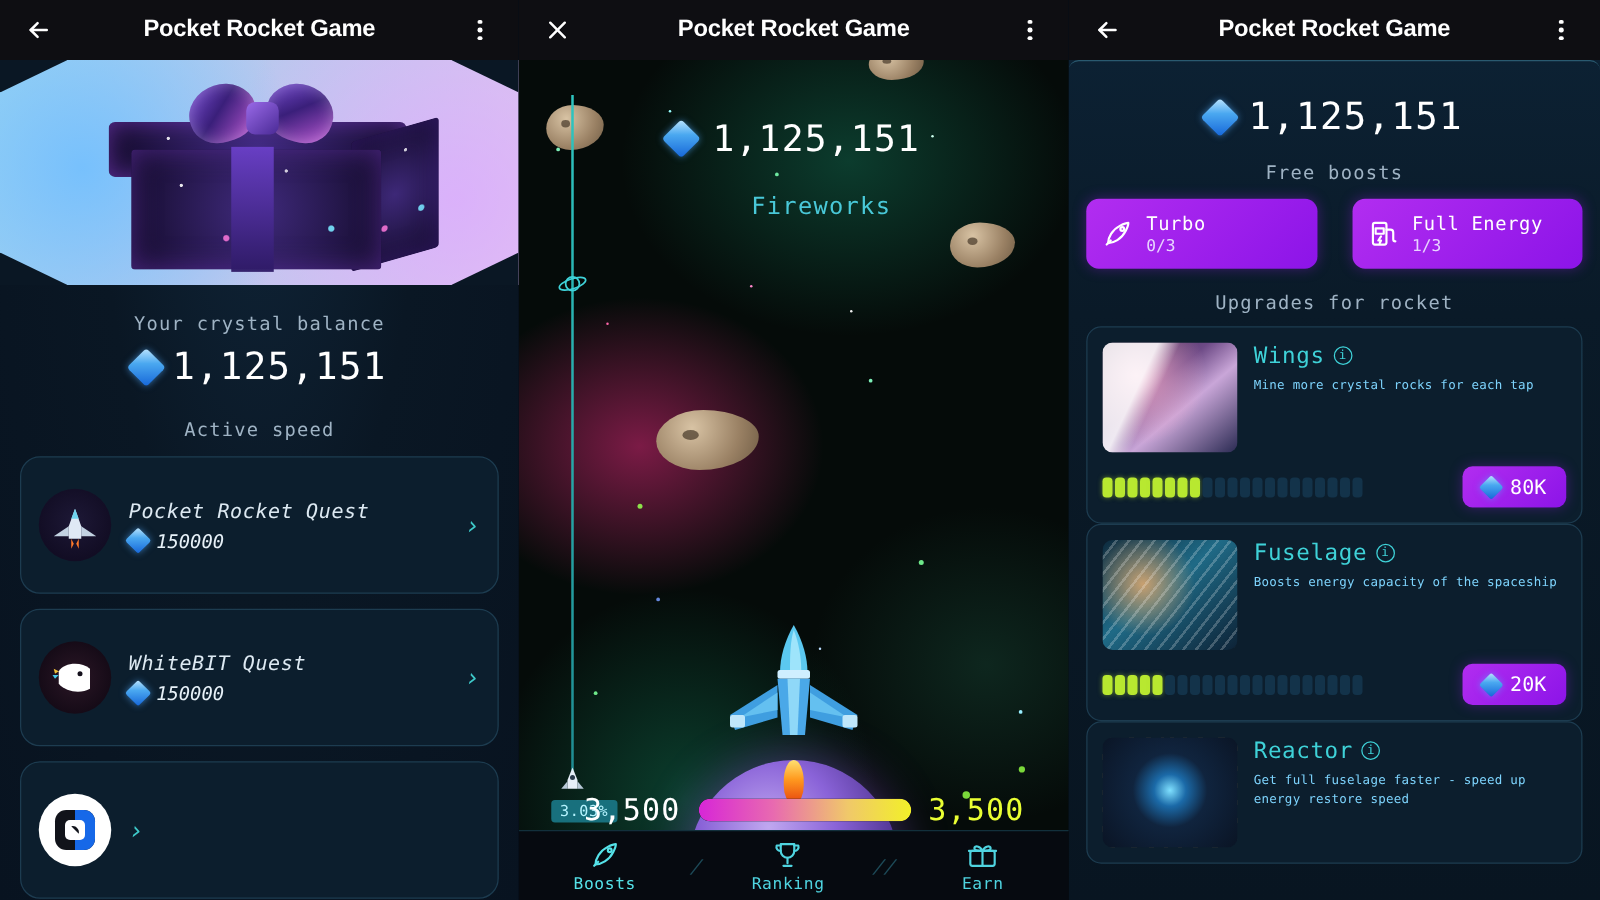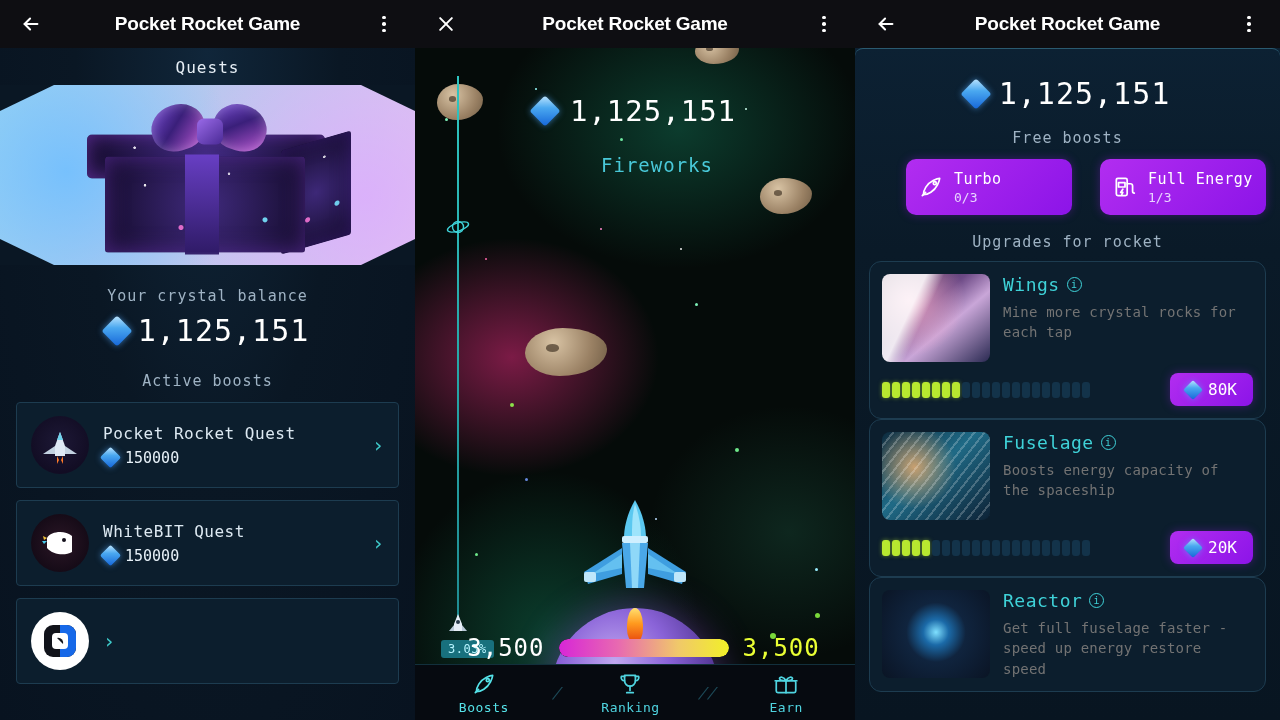--- a/index.html
+++ b/index.html
@@ -89,21 +89,21 @@
   .gem { width:22px; height:22px; transform: rotate(45deg); border-radius:3px;
          background: linear-gradient(135deg,#bfe6ff 0%,#4aa8f0 40%,#1565d8 100%);
          box-shadow: 0 0 6px rgba(80,170,255,.6); flex:none; }
   .gem.sm { width:15px; height:15px; border-radius:2px; }
   .gem.xs { width:14px; height:14px; border-radius:2px; }
   .active-label { text-align:center; color:#9fb3c4; font-size:15px; margin-top:24px; letter-spacing:1px; }
 
   .quest-list { padding: 12px 16px 0; display:flex; flex-direction:column; gap:12px; }
   .quest-card {
     display:flex; align-items:center; gap:14px; padding:12px 14px;
-    background:#0c1e2d; border:1px solid #1d3c50; border-radius:4px; height:86px;
+    background:#0c1e2d; border:1px solid #1d3c50; border-radius:16px; height:110px;font-style:italic;
   }
   .q-icon { width:58px; height:58px; border-radius:50%; flex:none; position:relative; overflow:hidden; }
   .q-icon.rocket { background: radial-gradient(circle at 50% 45%, #1d1836 0%, #120d24 70%); }
   .q-icon.whitebit { background: radial-gradient(circle at 50% 50%, #2b1726 0%,#140a16 75%); }
   .q-icon.whitechain { background:#fff; }
   .q-text { flex:1; min-width:0; }
   .q-name { color:#dde9f2; font-size:16px; letter-spacing:.5px; white-space:nowrap; }
   .q-reward { display:flex; align-items:center; gap:7px; margin-top:6px; }
   .q-reward span { color:#e7f1f8; font-size:15px; }
   .chev { color:#3ec9c9; font-size:20px; flex:none; }
@@ -160,21 +160,21 @@
   .nav-sep { color:#1d4a58; font-size:15px; transform: skewX(-18deg); }
 
   
   .p3body { position:relative; height:672px; overflow:hidden;
             background: linear-gradient(180deg,#0c2133 0%,#0a1a28 30%,#081521 100%); }
   .p3-top-frame { position:absolute; left:0; right:0; top:0; height:8px;
                   border-top:1px solid #2a5a70; border-radius:14px 14px 0 0; }
   .bal3 { display:flex; align-items:center; justify-content:center; gap:12px; padding-top:28px; }
   .bal3 .v { color:#fff; font-size:30px; letter-spacing:1px; }
   .sec-label { text-align:center; color:#9fb3c4; font-size:15px; margin-top:18px; letter-spacing:1px; }
-  .boost-row { display:flex; gap:28px; padding: 12px 14px 0; margin-left: 37px; }
+  .boost-row { display:flex; gap:28px; padding: 12px 14px 0; }
   .boost-btn { flex:1; display:flex; align-items:center; gap:10px; padding:10px 12px; height:56px;
     border-radius:10px; background: linear-gradient(135deg,#b22df0 0%,#8c14e8 100%);
     box-shadow: 0 0 10px rgba(150,30,230,.35); }
   .boost-txt .n { color:#fff; font-size:15px; letter-spacing:.5px; }
   .boost-txt .c { color:#e8d4ff; font-size:13px; margin-top:2px; }
   .upg-list { padding: 10px 14px 0; display:flex; flex-direction:column; gap:0; }
   .upg-card { background:#0c1e2d; border:1px solid #1d3c50; border-radius:12px; padding:12px; }
   .upg-top { display:flex; gap:13px; }
   .upg-img { width:108px; height:88px; border-radius:8px; flex:none; }
   .upg-img.wings { background:
@@ -185,21 +185,21 @@
       repeating-linear-gradient(128deg, rgba(255,255,255,.22) 0 2px, rgba(0,0,0,0) 2px 8px),
       radial-gradient(circle at 30% 40%, #c8a070 0%, rgba(200,160,112,0) 45%),
       linear-gradient(140deg,#0e2b3e 0%,#1f6a86 45%,#0d2236 100%); }
   .upg-img.reactor { background:
       radial-gradient(circle at 50% 48%, #7fe0ff 0%, #1b6aa8 18%, #10243e 42%, #0a1424 100%),
       repeating-conic-gradient(from 0deg at 50% 48%, rgba(255,180,90,.45) 0 4deg, rgba(0,0,0,0) 4deg 14deg); }
   .upg-info { flex:1; min-width:0; }
   .upg-name { color:#3fd2d8; font-size:18px; letter-spacing:.5px; display:flex; align-items:center; gap:7px; }
   .info-i { width:15px; height:15px; border:1.5px solid #3fd2d8; border-radius:50%; font-size:10px;
             display:inline-flex; align-items:center; justify-content:center; color:#3fd2d8; line-height:1; }
-  .upg-desc { color:#737373; font-size:14px; line-height:1.45; margin-top:7px; letter-spacing:.2px; }
+  .upg-desc { color:#7dd3fc; font-size:10px; line-height:1.45; margin-top:7px; letter-spacing:.2px; }
   .upg-bot { display:flex; align-items:center; justify-content:space-between; margin-top:11px; gap:10px; }
   .seg-bar { display:flex; gap:2px; }
   .seg { width:8px; height:16px; border-radius:3px; background:#13334a; }
   .seg.on { background:#b8e830; box-shadow:0 0 4px rgba(184,232,48,.5); }
   .buy-btn { display:flex; align-items:center; gap:8px; padding:7px 16px; border-radius:8px;
     background: linear-gradient(135deg,#b22df0 0%,#8c14e8 100%); color:#fff; font-size:16px;
     box-shadow: 0 0 10px rgba(150,30,230,.35); }
 </style>
 </head>
 <body>
@@ -216,21 +216,20 @@
       </div>
       <div class="title">Pocket Rocket Game</div>
       <div class="kebab">
           <i></i>
           <i></i>
           <i></i>
         </div>
     </div>
 
     <div class="p1body">
-      <div class="quests-title">Quests</div>
 
       <div class="banner">
         <div class="banner-bg"></div>
         <div class="giftbox">
           <div class="gb-lid"></div>
           <div class="gb-side"></div>
           <div class="gb-body"></div>
           <div class="gb-ribbon"></div>
           <div class="gb-bow">
               <b></b>
@@ -243,21 +242,21 @@
         <div class="banner-bot-l"></div>
           <div class="banner-bot-r"></div>
       </div>
 
       <div class="balance-label">Your crystal balance</div>
       <div class="balance-row">
         <div class="gem"></div>
         <div class="balance-val">1,125,151</div>
       </div>
 
-      <div class="active-label">Active boosts</div>
+      <div class="active-label">Active speed</div>
 
       <div class="quest-list">
 
         <div class="quest-card">
           <div class="q-icon rocket">
             <svg width="58" height="58" viewBox="0 0 58 58">
               <path d="M29 16 L34 30 L34 40 L24 40 L24 30 Z" fill="#dfe9f5"></path>
               <path d="M29 16 L32 24 L26 24 Z" fill="#6fd3ee"></path>
               <path d="M24 30 L12 38 L24 38 Z" fill="#c3d3e2"></path>
               <path d="M34 30 L46 38 L34 38 Z" fill="#c3d3e2"></path>

